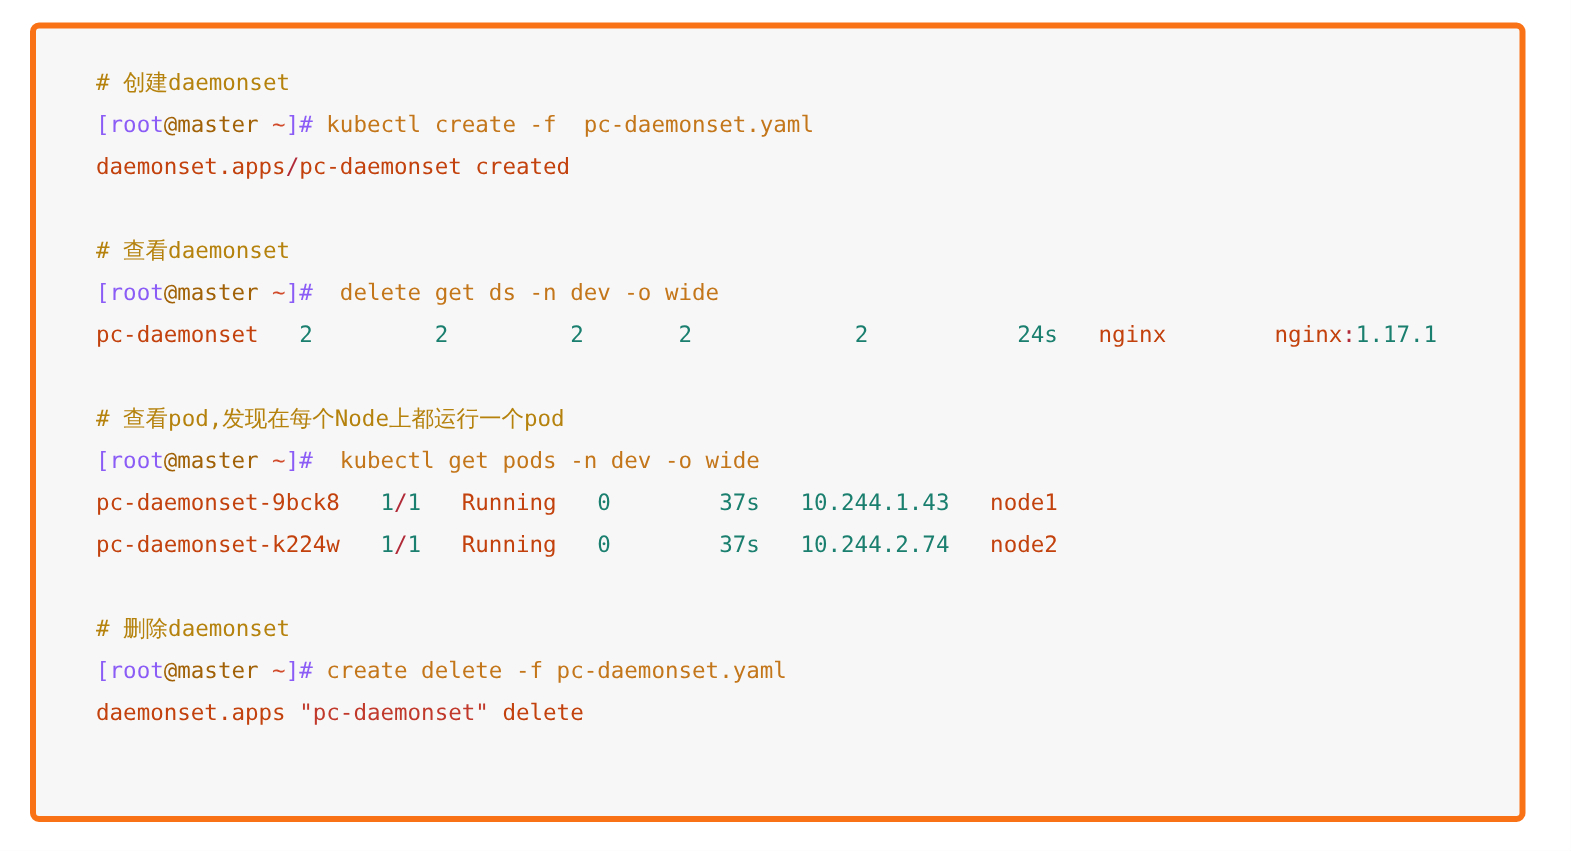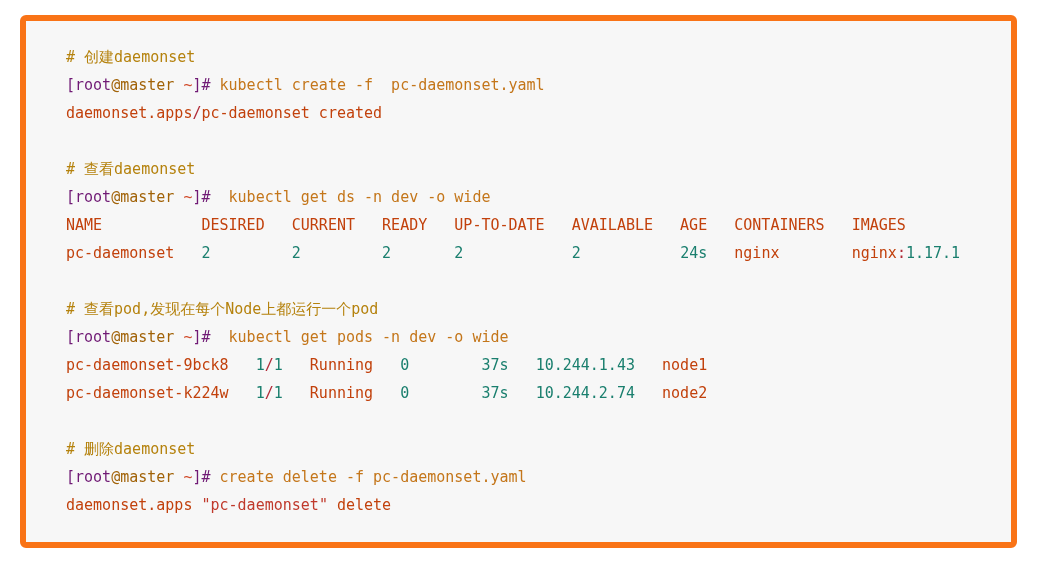--- a/index.html
+++ b/index.html
@@ -16,41 +16,41 @@
   }
 
   #code-block {
     position: absolute;
     left: 20px;
     top: 15px;
     width: 997px;
     height: 533px;
     box-sizing: border-box;
     background: #f7f7f7;
-    border: 6px solid #f97316;
+    border: 4px solid #f97316;
     border-radius: 6px;
     padding: 22px 0 18px 40px;
     box-sizing: border-box;
     overflow: hidden;
   }
 
   .line {
     font-family: "DejaVu Sans Mono", "Liberation Mono", monospace;
     font-size: 15px;
     line-height: 28px;
     height: 28px;
     white-space: pre;
     color: #24292e;
     letter-spacing: 0px;
   }
   .line.blank { color: transparent; }
 
   
   .c-comment { color: #b5820d; }
-  .c-prompt-dark { color: #701a75; }
+  .c-prompt-dark { color: #8b5cf6; }
   .c-prompt-host { color: #a16207; }
   .c-tilde { color: #d14b2a; }
   .c-cmd { color: #c4761a; }
   .c-plain { color: #c2410c; }
   .c-num { color: #1a7f6e; }
   .c-slash { color: #b02a37; }
   .c-str { color: #c0392b; }
   .c-colon { color: #b02a37; }
 </style>
 </head>
@@ -61,23 +61,22 @@
   <div class="line"><span class="c-comment"># 创建daemonset</span></div>
 
   <div class="line"><span class="c-prompt-dark">[root</span><span class="c-prompt-host">@master</span><span class="c-tilde"> ~</span><span class="c-prompt-dark">]#</span><span class="c-cmd"> kubectl create -f  pc-daemonset.yaml</span></div>
 
   <div class="line"><span class="c-plain">daemonset.apps</span><span class="c-slash">/</span><span class="c-plain">pc-daemonset created</span></div>
 
   <div class="line blank">&nbsp;</div>
 
   <div class="line"><span class="c-comment"># 查看daemonset</span></div>
 
-  <div class="line"><span class="c-prompt-dark">[root</span><span class="c-prompt-host">@master</span><span class="c-tilde"> ~</span><span class="c-prompt-dark">]#</span><span class="c-cmd">  kubectl get ds -n dev -o wide</span></div>
+  <div class="line"><span class="c-prompt-dark">[root</span><span class="c-prompt-host">@master</span><span class="c-tilde"> ~</span><span class="c-prompt-dark">]#</span><span class="c-cmd">  delete get ds -n dev -o wide</span></div>
 
-  <div class="line"><span class="c-plain">NAME           DESIRED   CURRENT   READY   UP-TO-DATE   AVAILABLE   AGE   CONTAINERS   IMAGES</span></div>
 
   <div class="line"><span class="c-plain">pc-daemonset</span><span class="c-plain">   </span><span class="c-num">2</span><span class="c-plain">         </span><span class="c-num">2</span><span class="c-plain">         </span><span class="c-num">2</span><span class="c-plain">       </span><span class="c-num">2</span><span class="c-plain">            </span><span class="c-num">2</span><span class="c-plain">           </span><span class="c-num">24s</span><span class="c-plain">   </span><span class="c-plain">nginx</span><span class="c-plain">        </span><span class="c-plain">nginx</span><span class="c-colon">:</span><span class="c-num">1.17.1</span></div>
 
   <div class="line blank">&nbsp;</div>
 
   <div class="line"><span class="c-comment"># 查看pod,发现在每个Node上都运行一个pod</span></div>
 
   <div class="line"><span class="c-prompt-dark">[root</span><span class="c-prompt-host">@master</span><span class="c-tilde"> ~</span><span class="c-prompt-dark">]#</span><span class="c-cmd">  kubectl get pods -n dev -o wide</span></div>
 
 

